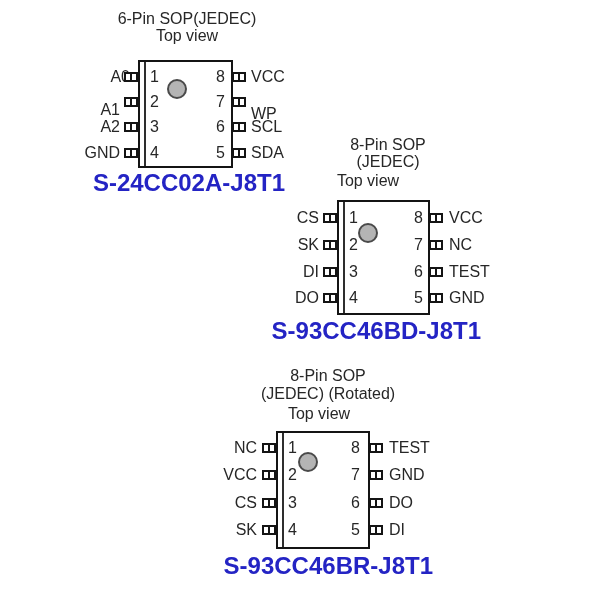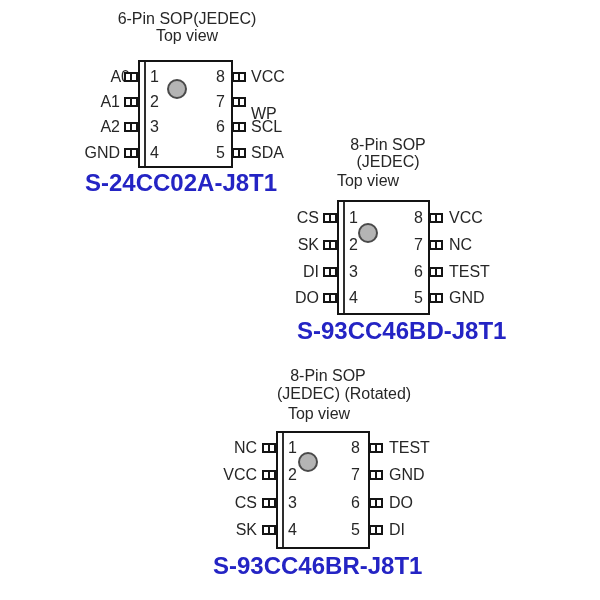--- a/index.html
+++ b/index.html
@@ -32,39 +32,39 @@
     position:absolute;left:4px;top:0;bottom:0;width:2px;display:block;
     background:var(--chip-border,#141414);
   }
   .lbl,.num{
     position:absolute;font-size:16px;line-height:19px;color:var(--text-color,#262626);
     white-space:nowrap;
   }
   .ra{text-align:right;}
   .part{
     position:absolute;font-size:24px;line-height:24px;font-weight:bold;
-    color:var(--accent-blue,#2424c4);text-align:left;white-space:nowrap;
+    color:var(--accent-blue,#2424c4);text-align:right;white-space:nowrap;
   }
 </style>
 </head>
 <body>
 
 <div id="canvas">
 
   <section>
     <div class="ttl" style="left:87px;top:10px;width:200px">6-Pin SOP(JEDEC)</div>
     <div class="ttl" style="left:87px;top:27px;width:200px">Top view</div>
 
     <div class="body" style="left:138px;top:60px;width:95px;height:108px">
       <div class="stripe"></div>
       <div class="dot" style="left:27px;top:17px"></div>
     </div>
 
     <div class="lbl ra" style="left:32px;top:67px;width:98px">A0</div>
-    <div class="lbl ra" style="left:22px;top:92px;width:98px">A1</div>
+    <div class="lbl ra" style="left:22px;top:100px;width:98px">A1</div>
     <div class="lbl ra" style="left:22px;top:117px;width:98px">A2</div>
     <div class="lbl ra" style="left:22px;top:143px;width:98px">GND</div>
 
     <div class="pin" style="left:124px;top:72px">
         <i></i>
       </div>
     <div class="pin" style="left:124px;top:97px">
         <i></i>
       </div>
     <div class="pin" style="left:124px;top:122px">
@@ -154,26 +154,26 @@
       </div>
     <div class="pin" style="left:429px;top:293px">
         <i></i>
       </div>
 
     <div class="lbl" style="left:449px;top:208px">VCC</div>
     <div class="lbl" style="left:449px;top:235px">NC</div>
     <div class="lbl" style="left:449px;top:262px">TEST</div>
     <div class="lbl" style="left:449px;top:288px">GND</div>
 
-    <div class="part" style="left:297px;top:319px;width:210px">S-93CC46BD-J8T1</div>
+    <div class="part" style="left:271px;top:319px;width:210px">S-93CC46BD-J8T1</div>
   </section>
 
   <section>
     <div class="ttl" style="left:228px;top:367px;width:200px">8-Pin SOP</div>
-    <div class="ttl" style="left:244px;top:385px;width:200px">(JEDEC) (Rotated)</div>
+    <div class="ttl" style="left:228px;top:385px;width:200px">(JEDEC) (Rotated)</div>
     <div class="ttl" style="left:219px;top:405px;width:200px">Top view</div>
 
     <div class="body" style="left:276px;top:431px;width:94px;height:118px">
       <div class="stripe"></div>
       <div class="dot" style="left:20px;top:19px"></div>
     </div>
 
     <div class="lbl ra" style="left:157px;top:438px;width:100px">NC</div>
     <div class="lbl ra" style="left:157px;top:465px;width:100px">VCC</div>
     <div class="lbl ra" style="left:157px;top:493px;width:100px">CS</div>

